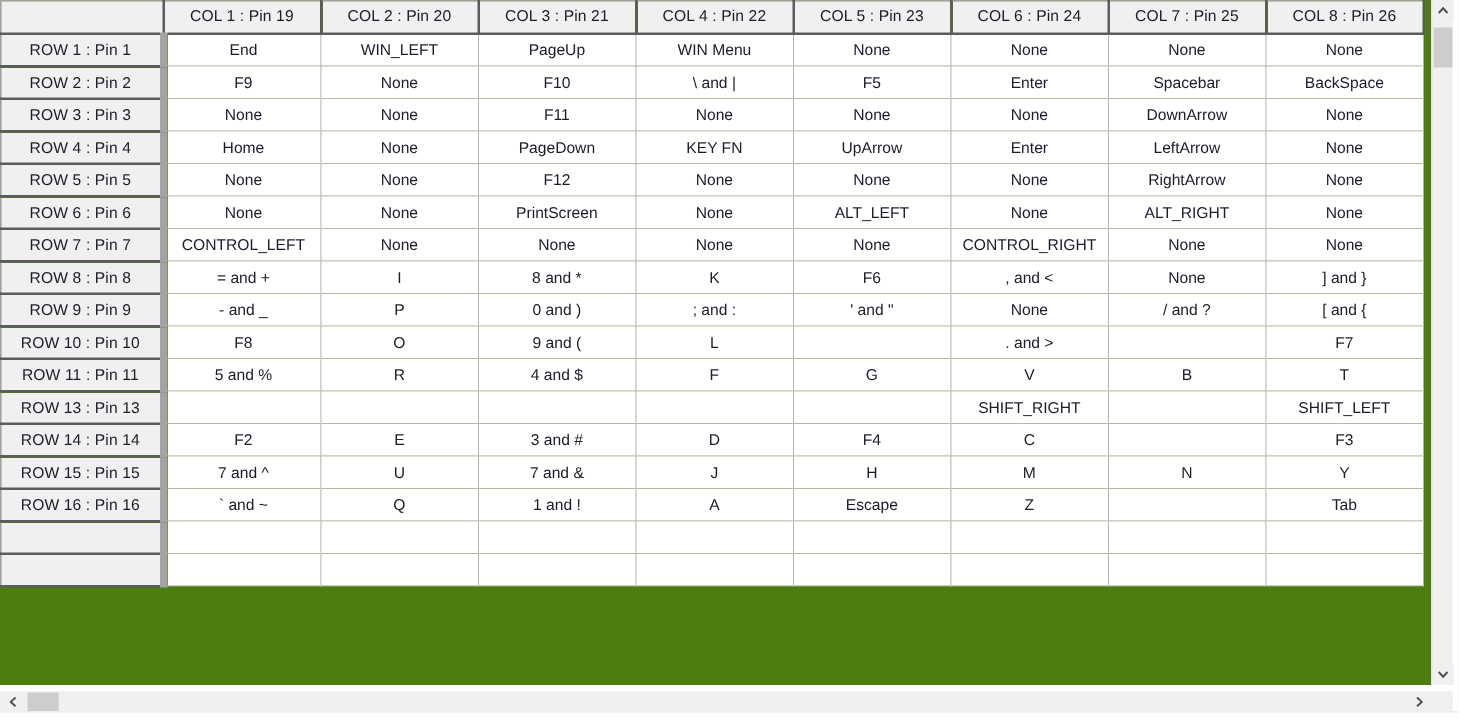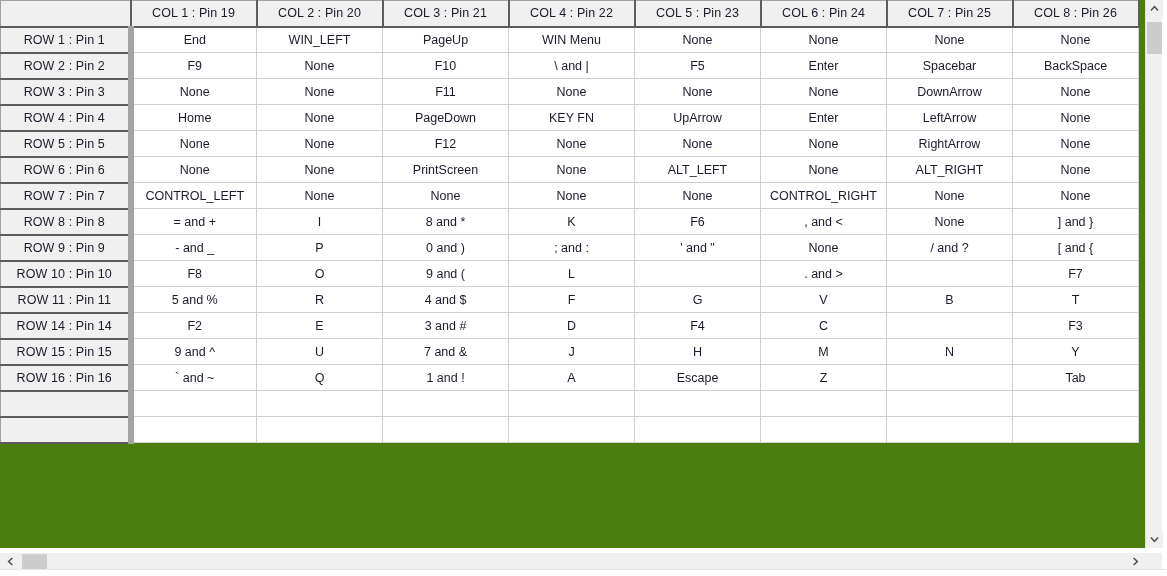--- a/index.html
+++ b/index.html
@@ -317,33 +317,44 @@
             <td class="cell"><span>5 and %</span></td>
             <td class="cell"><span>R</span></td>
             <td class="cell"><span>4 and $</span></td>
             <td class="cell"><span>F</span></td>
             <td class="cell"><span>G</span></td>
             <td class="cell"><span>V</span></td>
             <td class="cell"><span>B</span></td>
             <td class="cell"><span>T</span></td>
           </tr>
           <tr>
+            <td class="row-head">ROW 13 : Pin 13</td>
+            <td class="cell"><span></span></td>
+            <td class="cell"><span></span></td>
+            <td class="cell"><span></span></td>
+            <td class="cell"><span></span></td>
+            <td class="cell"><span></span></td>
+            <td class="cell"><span>SHIFT_RIGHT</span></td>
+            <td class="cell"><span></span></td>
+            <td class="cell"><span>SHIFT_LEFT</span></td>
+          </tr>
+          <tr>
             <td class="row-head">ROW 14 : Pin 14</td>
             <td class="cell"><span>F2</span></td>
             <td class="cell"><span>E</span></td>
             <td class="cell"><span>3 and #</span></td>
             <td class="cell"><span>D</span></td>
             <td class="cell"><span>F4</span></td>
             <td class="cell"><span>C</span></td>
             <td class="cell"><span></span></td>
             <td class="cell"><span>F3</span></td>
           </tr>
           <tr>
             <td class="row-head">ROW 15 : Pin 15</td>
-            <td class="cell"><span>9 and ^</span></td>
+            <td class="cell"><span>7 and ^</span></td>
             <td class="cell"><span>U</span></td>
             <td class="cell"><span>7 and &amp;</span></td>
             <td class="cell"><span>J</span></td>
             <td class="cell"><span>H</span></td>
             <td class="cell"><span>M</span></td>
             <td class="cell"><span>N</span></td>
             <td class="cell"><span>Y</span></td>
           </tr>
           <tr>
             <td class="row-head">ROW 16 : Pin 16</td>

